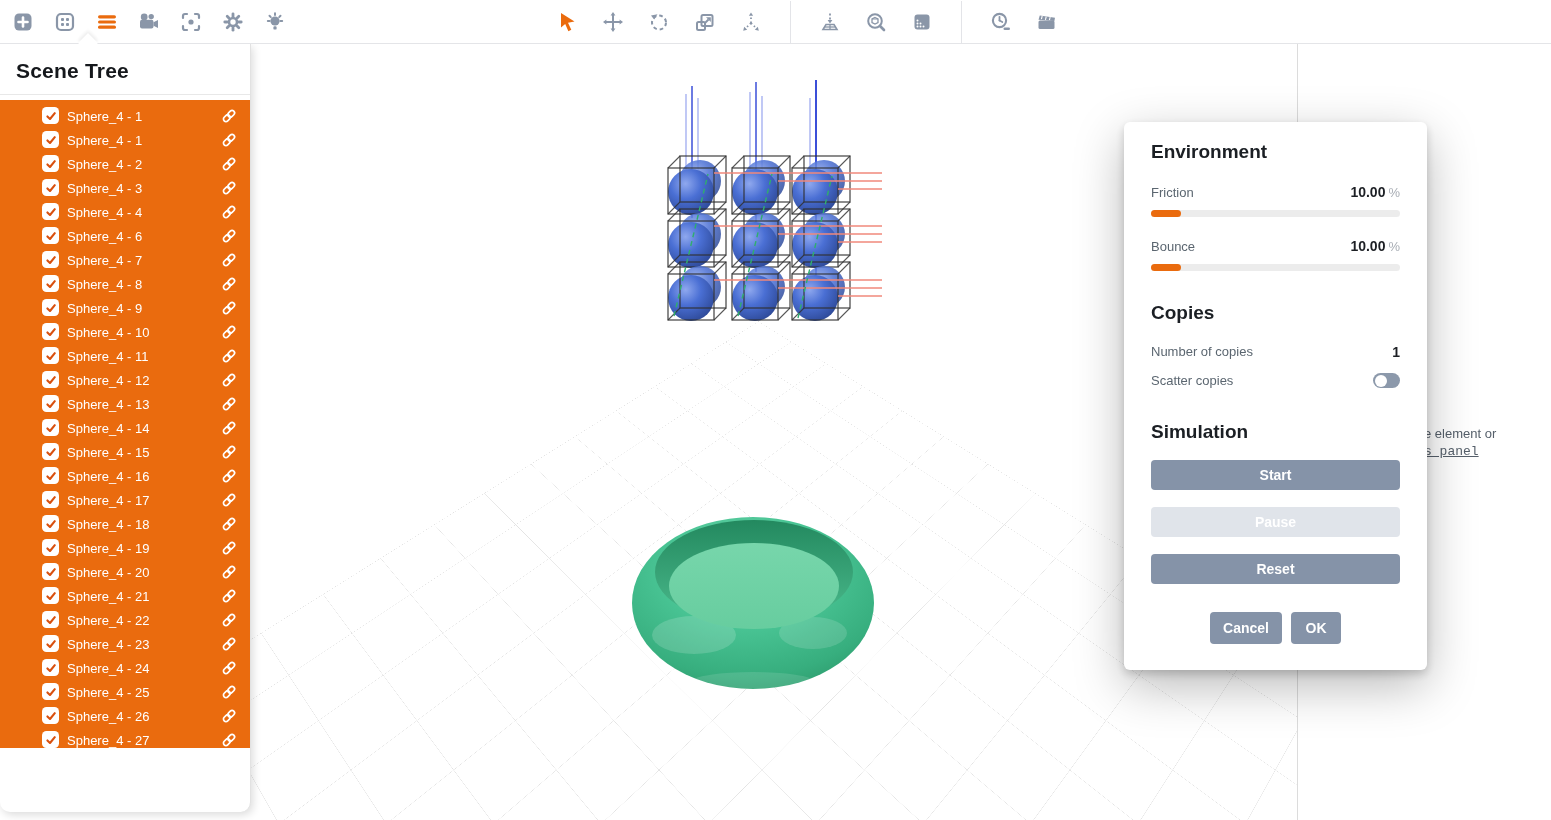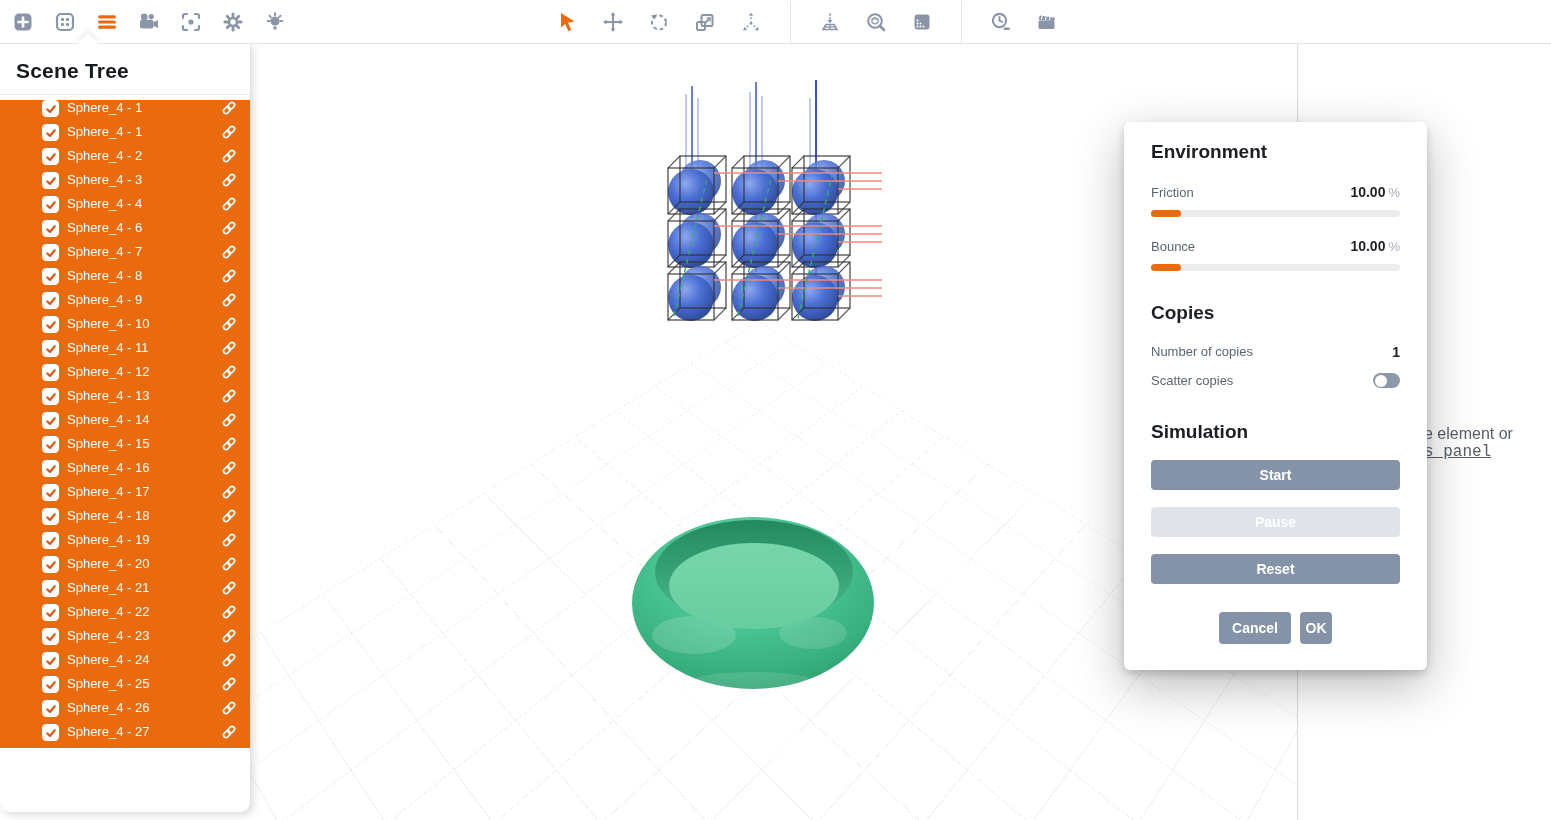--- a/index.html
+++ b/index.html
@@ -29,42 +29,42 @@
       background-image: linear-gradient(#e3e3e3 1.5px, transparent 1.5px),
                         linear-gradient(90deg, #e3e3e3 1.5px, transparent 1.5px);
       background-size:175px 175px; }
   .scene-svg { position:absolute; z-index:2; }
   #spheres-svg { left:640px; top:58px; }
   #torus-svg { left:628px; top:515px; }
 
   
   .right-pane { position:absolute; left:1297px; top:44px; width:254px; height:776px;
                 background:#fff; border-left:1px solid #dcdcdc; z-index:5; }
-  .hint { position:absolute; left:126px; top:381px; font-size:16px; color:#56606b; line-height:18px; }
+  .hint { position:absolute; left:126px; top:381px; font-size:13px; color:#56606b; line-height:18px; }
   .hint .link { text-decoration:underline; cursor:pointer;font-family:Liberation Mono, monospace; }
 
   
   .scene-panel { position:absolute; left:0; top:44px; width:251px; height:768px; background:#fff;
       border-right:1px solid #e2e2e2; border-radius:0 0 10px 10px;
       box-shadow:2px 3px 8px rgba(0,0,0,.14); z-index:10; overflow:hidden; }
   .panel-title { padding:15px 16px 11px; font-size:21px; font-weight:bold; color:#15181c; letter-spacing:.2px; }
   .panel-divider { height:1px; background:#e8e8e8; }
   .tree-parents { padding-top:7px; }
   .tree-parent { height:24px; display:flex; align-items:center; font-size:13px; color:#5d6770; }
   .tree-parent.p0 { padding-left:18px; }
   .tree-parent.p1 { padding-left:5px; }
   .caret { width:0; height:0; border-left:5px solid transparent; border-right:5px solid transparent;
            border-top:6px solid #4c545c; margin-right:3px; }
   .cbx { width:17px; height:17px; border-radius:4.5px; display:flex; align-items:center;
          justify-content:center; flex:0 0 auto; }
   .cbx.orange { background:#EA6B0E; }
   .cbx.white { background:#fff; }
   .tree-parent .label { margin-left:9px; }
   .tree-children { margin-top:5px; background:#EA6B0E; }
-  .tree-row { height:24px; display:flex; align-items:flex-start; padding-left:42px; padding-right:13px;
+  .tree-row { height:24px; display:flex; align-items:flex-end; padding-left:42px; padding-right:13px;
               color:#fff; font-size:13px; cursor:pointer; }
   .tree-row .label { margin-left:8px; }
   .tree-row .link-btn { margin-left:auto; background:none; border:none; cursor:pointer;
                         display:flex; align-items:center; }
 
   
   .dialog { position:absolute; left:1124px; top:122px; width:303px; height:548px; background:#fff;
       border-radius:6px; z-index:30; padding:0 27px;
       box-shadow:0 4px 10px rgba(0,0,0,.18), 0 16px 50px rgba(0,0,0,.28); }
   .dlg-h2 { font-size:19px; font-weight:bold; color:#1b1f24; }
@@ -83,21 +83,21 @@
             border:none; cursor:pointer; }
   .toggle .knob { position:absolute; left:1.5px; top:1.5px; width:12px; height:12px; border-radius:50%; background:#fff; }
   .sim-btn { display:block; width:100%; height:30px; margin-top:17px; border:none; border-radius:4px;
              background:#8593A8; color:#fff; font-size:14px; font-weight:bold; cursor:pointer;
              font-family:"Liberation Sans", sans-serif; }
   .sim-btn.disabled { background:#E0E4EA; cursor:default; }
   .dlg-footer { margin-top:28px; display:flex; justify-content:center; gap:9px; }
   .ftr-btn { height:32px; border:none; border-radius:4px; background:#8593A8; color:#fff;
              font-size:14px; font-weight:bold; cursor:pointer; font-family:"Liberation Sans", sans-serif; }
   .btn-cancel { width:72px; }
-  .btn-ok { width:32px; }
+  .btn-ok { width:50px; }
 </style>
 </head>
 <body>
 
 <div class="app">
 
   <div class="viewport">
     <div class="grid-wrap">
       <div class="grid-plane">
         

